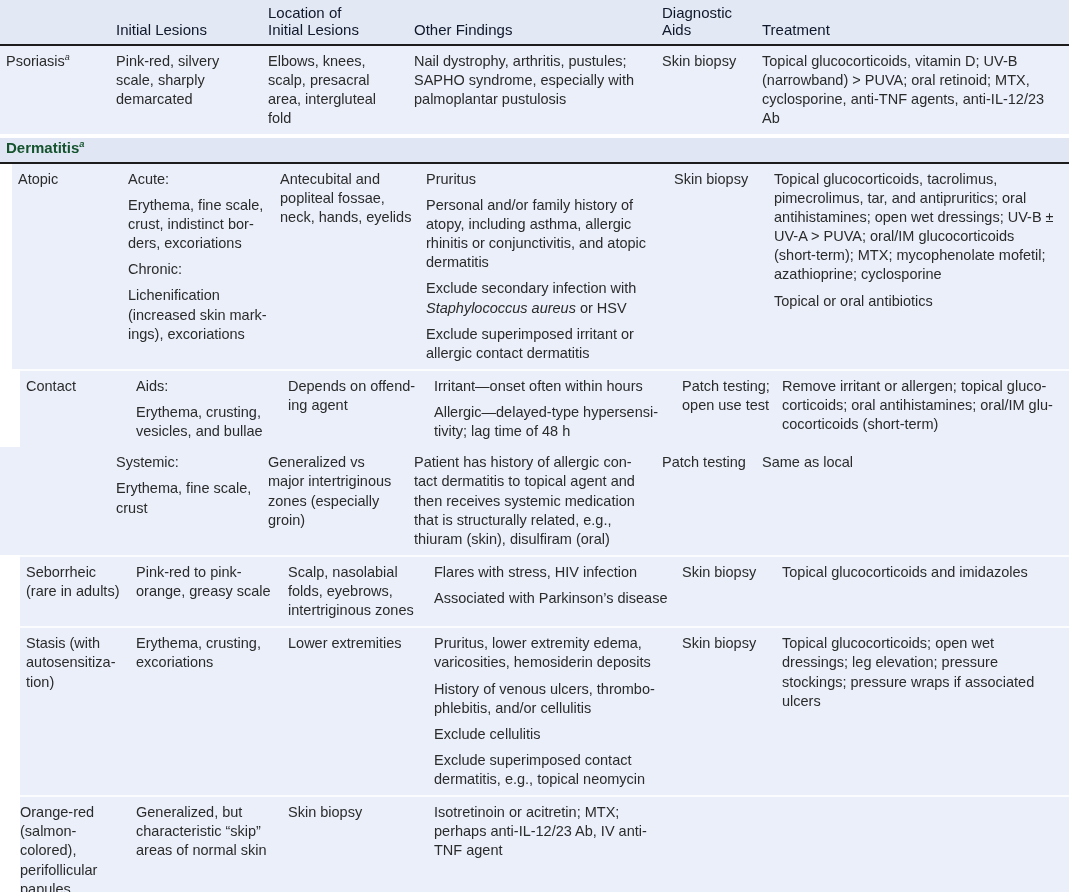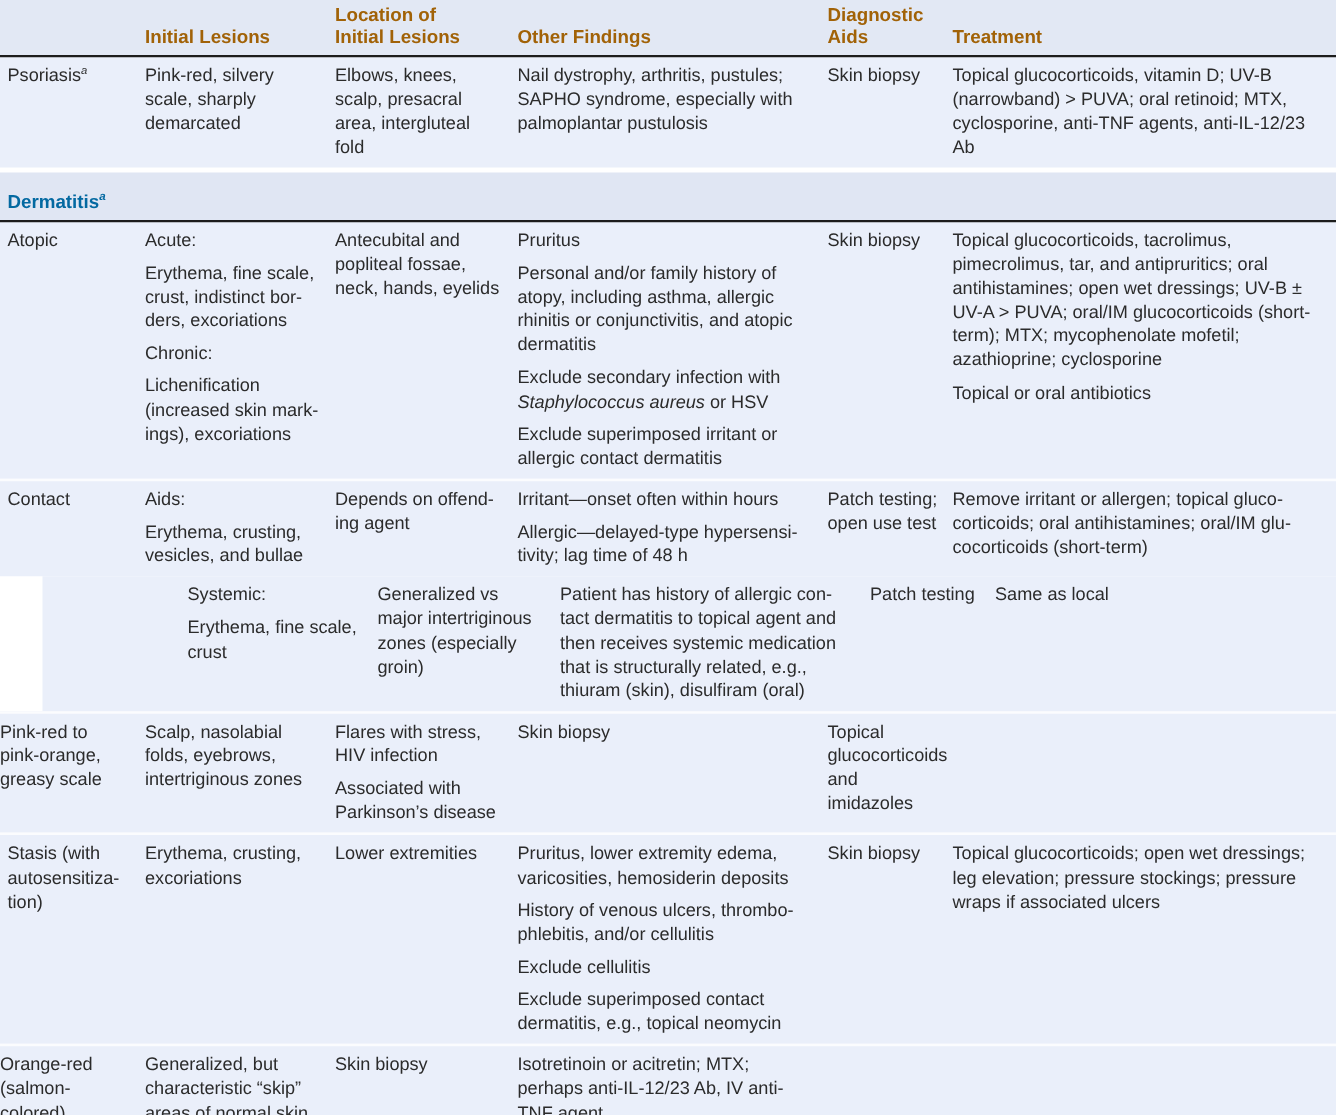--- a/index.html
+++ b/index.html
@@ -18,49 +18,49 @@
     grid-template-columns:116px 152px 146px 248px 100px auto;
   }
   
   .header-row{
     background:var(--header-bg,#e2e8f4);
     border-bottom:2.5px solid var(--rule,#1c1c1c);
     min-height:41px;
   }
   .header-cell{
     display:flex;align-items:flex-end;
-    font-weight:bold;color:#a16207;
+    font-weight:normal;color:#0f172a;
     font-size:15px;line-height:1.15;
     white-space:pre-line;
     padding:4px 8px 5px 0;
   }
   .header-cell.first{padding-left:6px;}
   
   .section-band{
     background:var(--section-bg,#e2e8f4);
     border-bottom:2.5px solid var(--rule,#1c1c1c);
     margin-top:4px;
-    padding:14px 0 4px 6px;
-    font-weight:bold;color:#0369a1;font-size:15px;
+    padding:0 0 4px 6px;
+    font-weight:bold;color:#14532d;font-size:15px;
   }
   
   .trow{
     background:var(--row-bg,#eaeffa);
   }
-  .trow.sep{border-top:2px solid #fbfcfe;}
+  .trow.sep{border-top:2px solid #fbfcfe;margin-left:20px;}
   .cell{padding:6px 12px 6px 0;}
   .cell.col-condition{padding-left:6px;padding-right:6px;}
   .cell.col-diagnostic_aids{padding-right:8px;}
   .cell p{margin:0;}
   .cell p + p{margin-top:7px;}
   sup{font-size:0.62em;font-style:italic;line-height:0;vertical-align:super;}
   .row-psoriasis{min-height:78px;}
-  .row-atopic{min-height:185px;}
+  .row-atopic{min-height:185px;margin-left:12px;}
   .row-contact-local{min-height:76px;}
-  .row-contact-systemic{min-height:86px;margin-left:34px;}
+  .row-contact-systemic{min-height:86px;}
   .row-seborrheic{min-height:62px;}
   .row-stasis{min-height:150px;}
   .row-pityriasis{min-height:80px;}
   
   .footnote{
     margin:9px 0 0 4px;
     font-size:13px;color:#222;
   }
   .footnote sup{font-style:italic;font-size:9px;}
   .chap-link{
@@ -162,20 +162,21 @@
           <p>Patient has history of allergic con­tact dermatitis to topical agent and then receives systemic medi­cation that is structurally related, e.g., thiuram (skin), disulfiram (oral)</p>
         </div>
         <div class="cell col-diagnostic_aids">
           <p>Patch testing</p>
         </div>
         <div class="cell col-treatment">
           <p>Same as local</p>
         </div>
       </div>
       <div class="grid trow row-seborrheic sep">
+        <div class="cell col-condition">Seborrheic (rare in adults)</div>
         <div class="cell col-initial_lesions">
           <p>Pink-red to pink-orange, greasy scale</p>
         </div>
         <div class="cell col-location">
           <p>Scalp, nasolabial folds, eyebrows, intertriginous zones</p>
         </div>
         <div class="cell col-other_findings">
           <p>Flares with stress, HIV infection</p>
           <p>Associated with Parkinson’s disease</p>
         </div>

